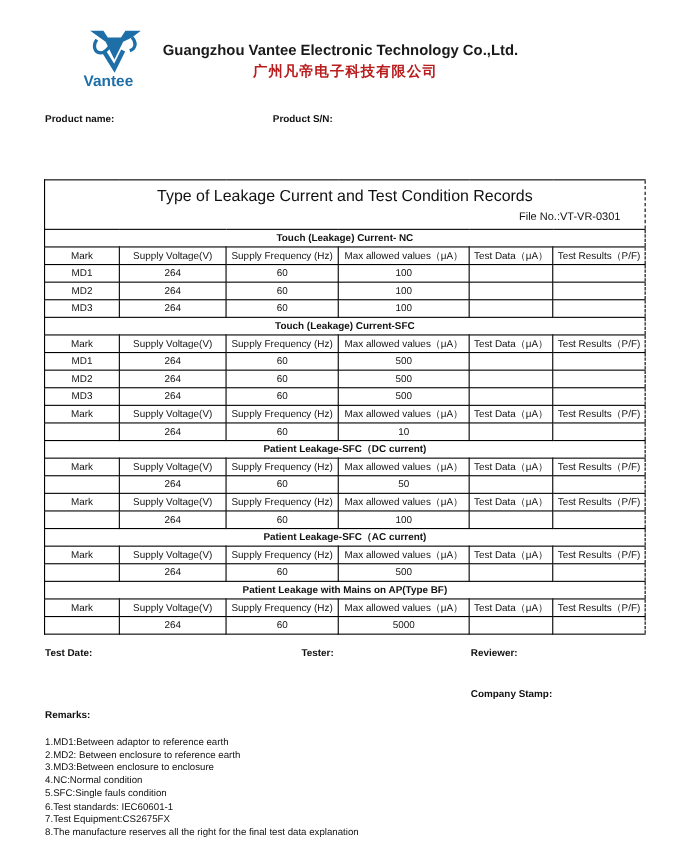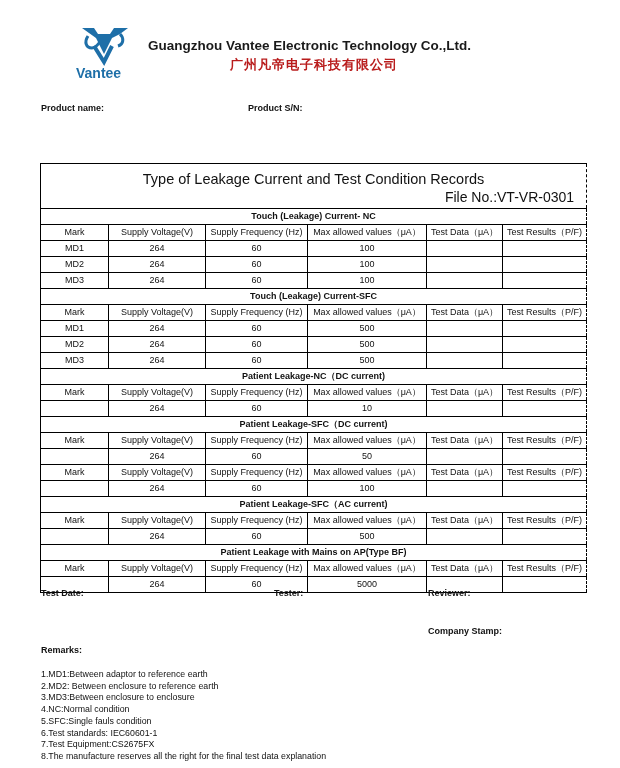--- a/index.html
+++ b/index.html
@@ -8,21 +8,21 @@
   .logo { position:absolute; left:74px; top:24px; width:62px; height:58px; }
   .company-en { position:absolute; left:148px; top:38px; font-size:13.5px; font-weight:bold; color:#1a1a1a; }
   .company-cn { position:absolute; left:230px; top:56px; font-size:13px; font-weight:bold; color:#b91c1c; letter-spacing:1px;
                 font-family:"DejaVu Sans", sans-serif; }
   .field-label { position:absolute; font-size:9px; font-weight:bold; }
   table.rec { position:absolute; left:40px; top:120px; width:546px; border-collapse:collapse; table-layout:fixed;margin-top:43px; }
   table.rec td { border:1px solid #000; font-size:9px; text-align:center; padding:0; height:15px; line-height:15px; white-space:nowrap; overflow:hidden; }
   table.rec td.sec { font-weight:bold; height:15px; }
   table.rec td.title-cell { height:44px; position:relative; }
   .doc-title { position:absolute; left:0; right:0; top:8px; font-size:14.5px; text-align:center; }
-  .file-no { position:absolute; right:12px; top:26px; font-size:14px; }
+  .file-no { position:absolute; right:22px; top:26px; font-size:10px; }
   table.rec td:last-child { border-right:1px dashed #000; }
   .remarks { position:absolute; left:41px; top:669px; font-size:8.8px; line-height:11.7px; }
   .remarks div { white-space:nowrap; }
 </style>
 </head>
 <body>
 
 <div class="logo">
   <svg width="62" height="58" viewBox="0 0 62 58">
     <path d="M8 4 L20 4 L24 10 L36 10 L40 4 L54 4 L46 10 L38 14 L30 30 L22 14 Z" fill="#1e6fa8"></path>
@@ -118,23 +118,20 @@
       </tr>
       <tr>
         <td>MD3</td>
         <td>264</td>
         <td>60</td>
         <td>500</td>
         <td></td>
         <td></td>
       </tr>
       <tr>
-        <td colspan="6" class="sec">Patient Leakage-NC（DC current)</td>
-      </tr>
-      <tr>
         <td>Mark</td>
         <td>Supply Voltage(V)</td>
         <td>Supply Frequency (Hz)</td>
         <td>Max allowed values（μA）</td>
         <td>Test Data（μA）</td>
         <td>Test Results（P/F)</td>
       </tr>
       <tr>
         <td></td>
         <td>264</td>

